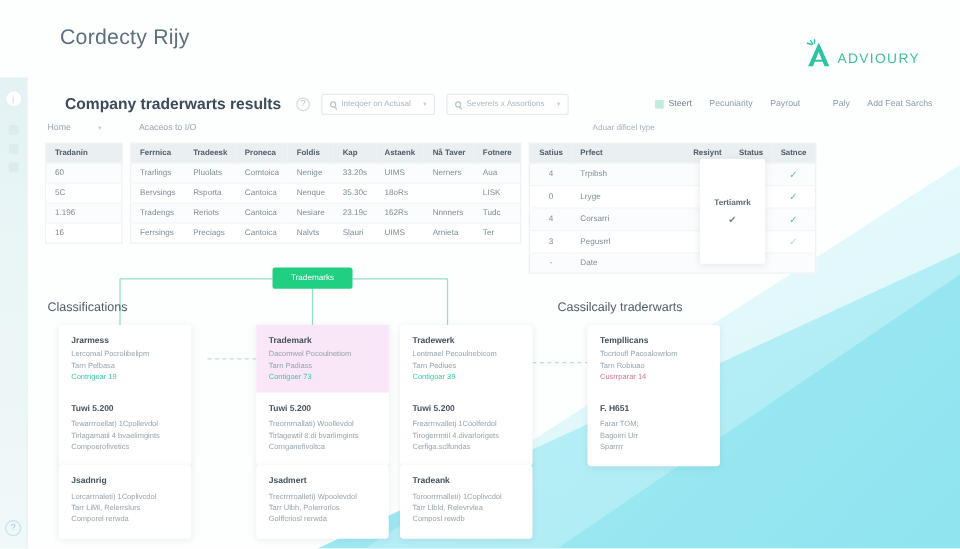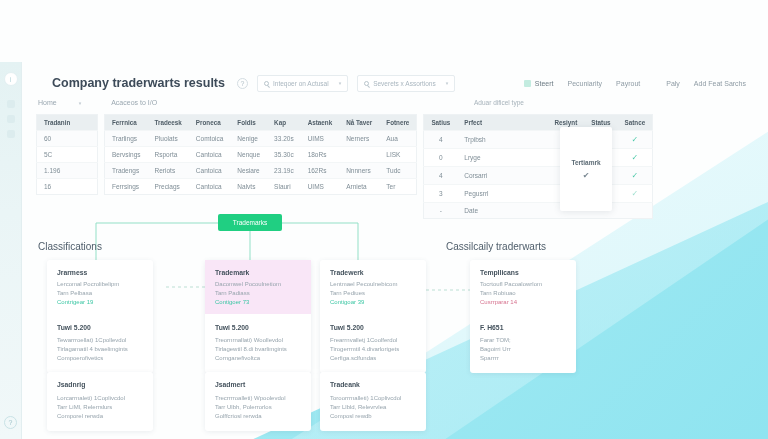--- a/index.html
+++ b/index.html
@@ -201,21 +201,32 @@
   .card-block .card-title { margin-bottom: 5px; }
 </style>
 </head>
 <body>
 
 <div id="root">
 
   <div class="cyan-wedge"></div>
   <div class="cyan-wedge-2"></div>
 
-
+  <div class="page-title">Cordecty Rijy</div>
+
+  <div class="brand">
+    <div class="brand-mark">
+      <svg width="26" height="24" viewBox="0 0 26 24">
+        <path d="M13 3 L21.5 22 L17.6 22 L13 10.6 L8.4 22 L4.5 22 Z" fill="#2ec4a0"></path>
+        <path d="M8.6 17.5 L17.4 17.5" stroke="#2ec4a0" stroke-width="1.6" fill="none"></path>
+        <path d="M6.5 1.5 L8.2 4.2 M9.6 0.8 L9.6 3.6 M3.9 3.6 L7.2 4.6" stroke="#2ec4a0" stroke-width="1.1" stroke-linecap="round"></path>
+      </svg>
+    </div>
+    <div class="brand-word">ADVIOURY</div>
+  </div>
 
   <div class="rail">
     <div class="rail-icon top">i</div>
     <div class="rail-dots">
       <div class="rail-dot"></div>
       <div class="rail-dot"></div>
       <div class="rail-dot"></div>
     </div>
     <div class="rail-bottom">
       <div class="circle">?</div>

